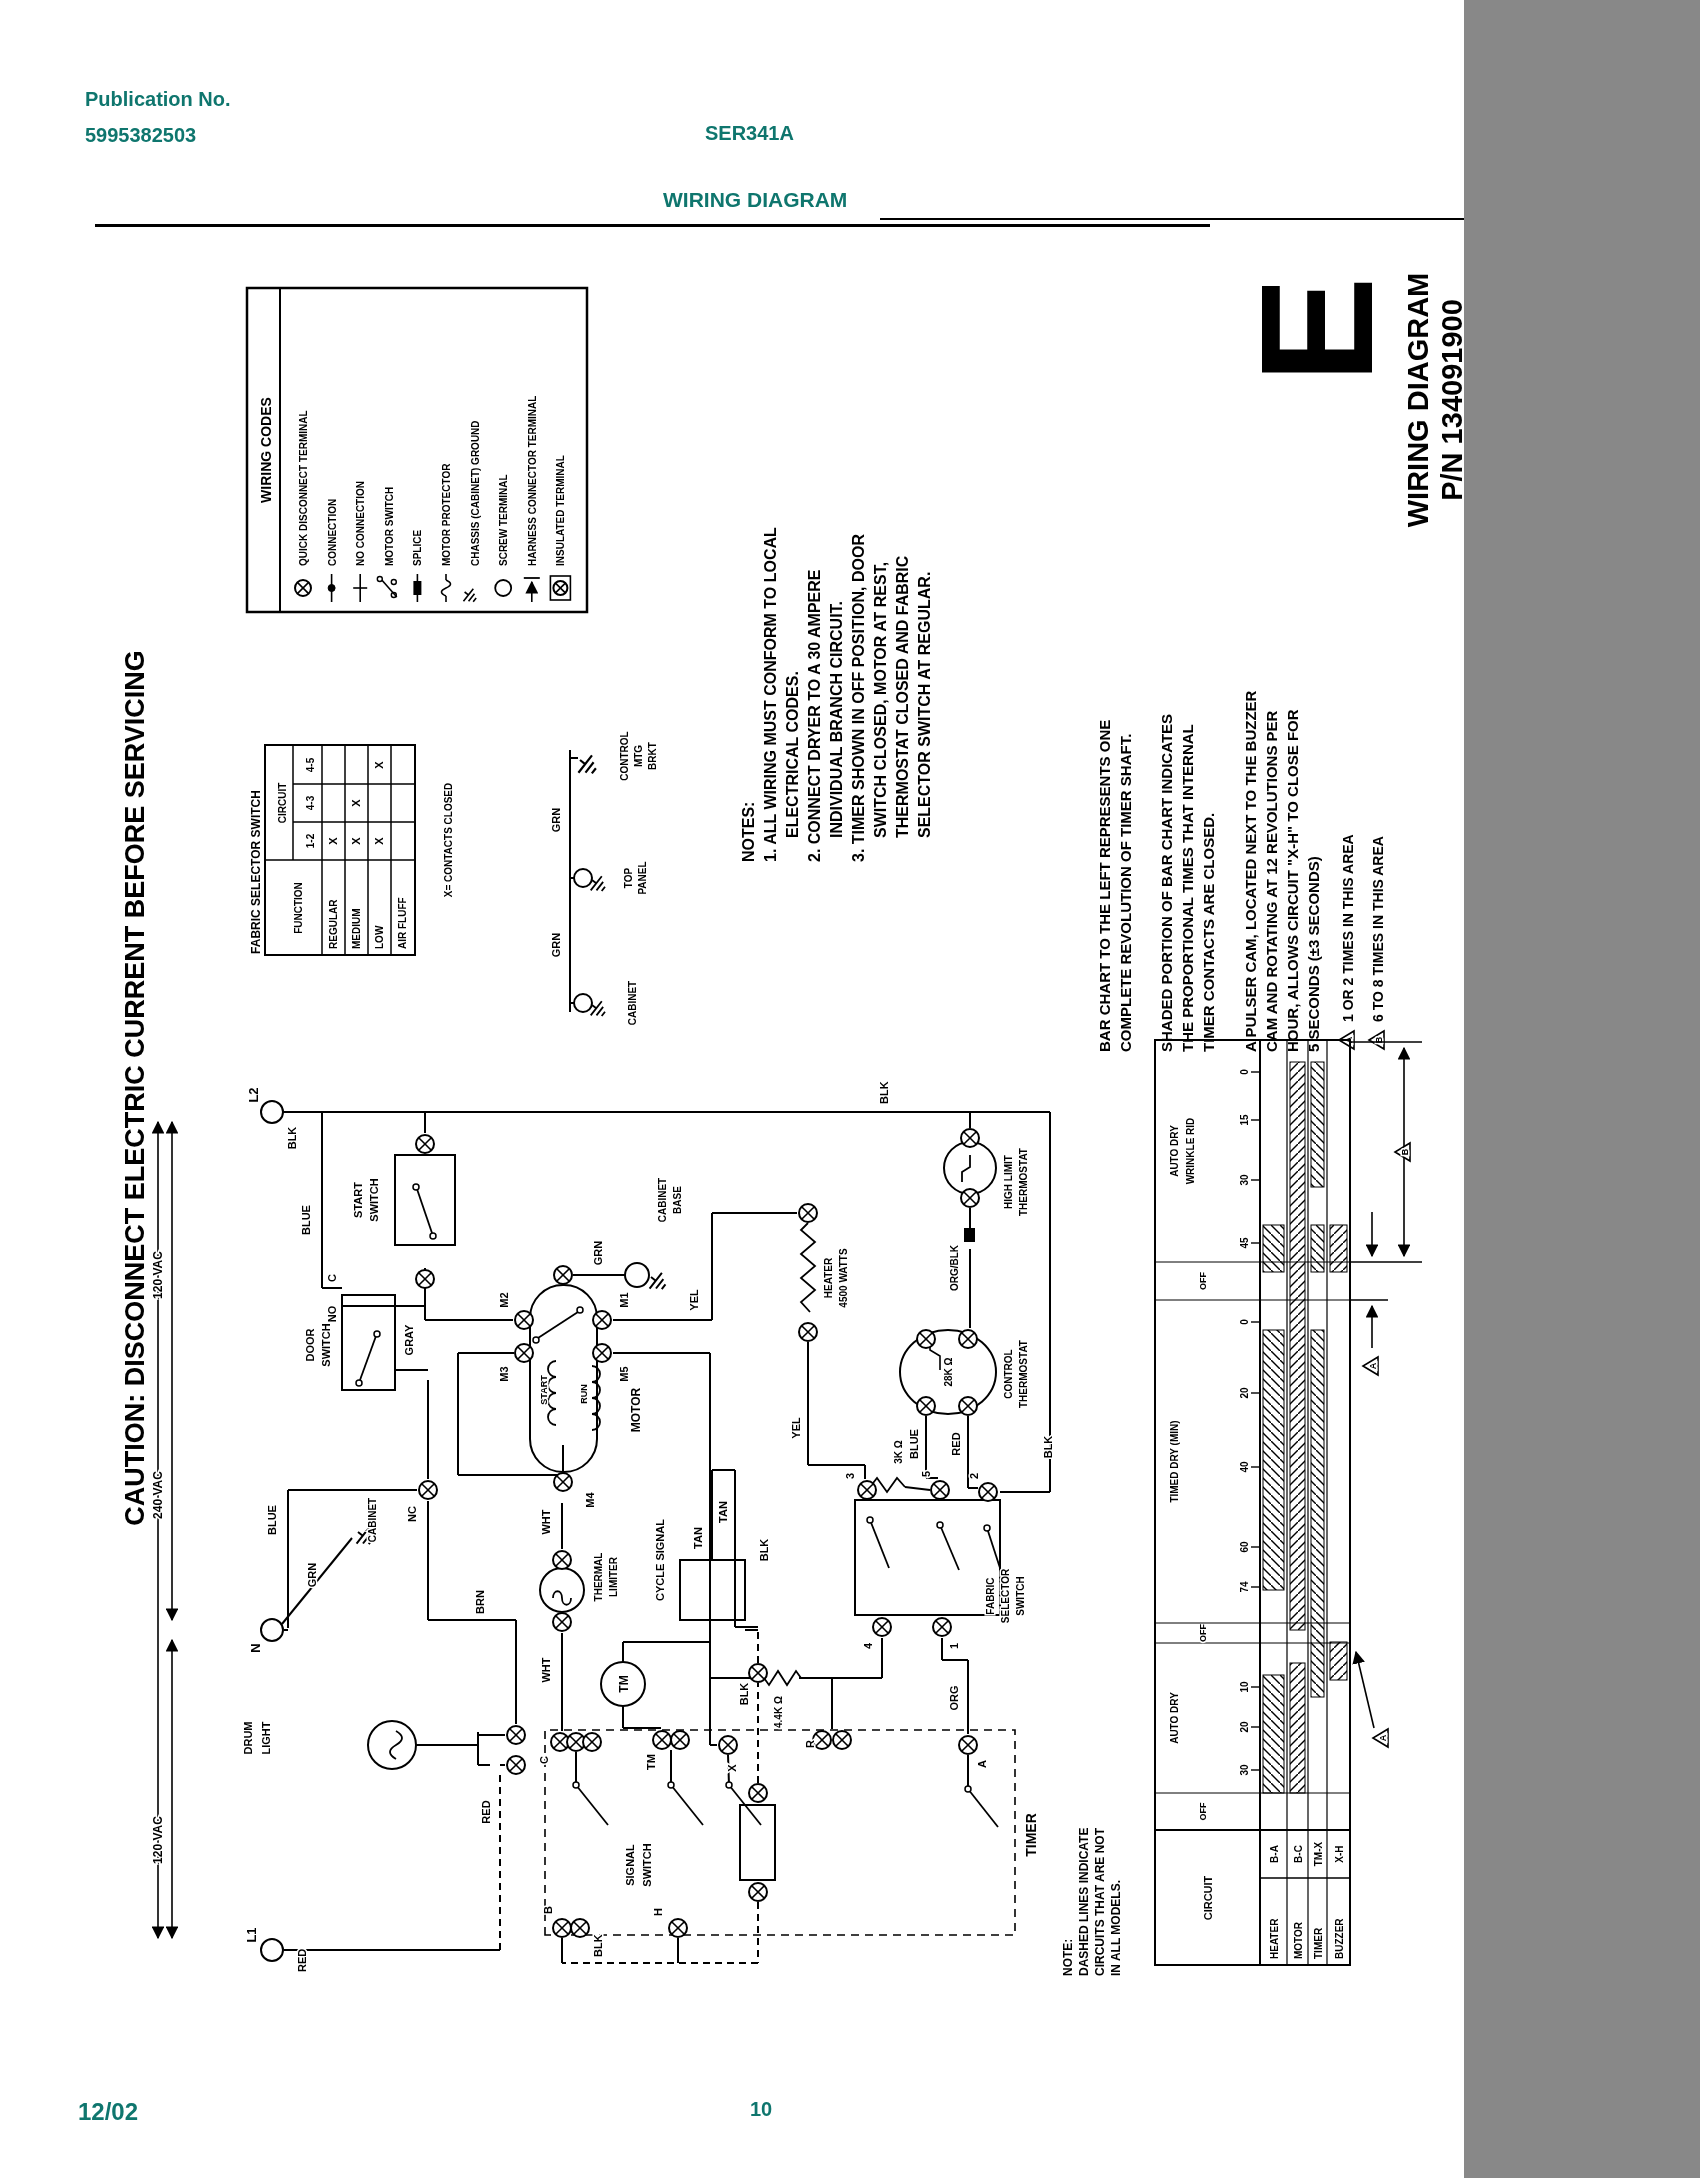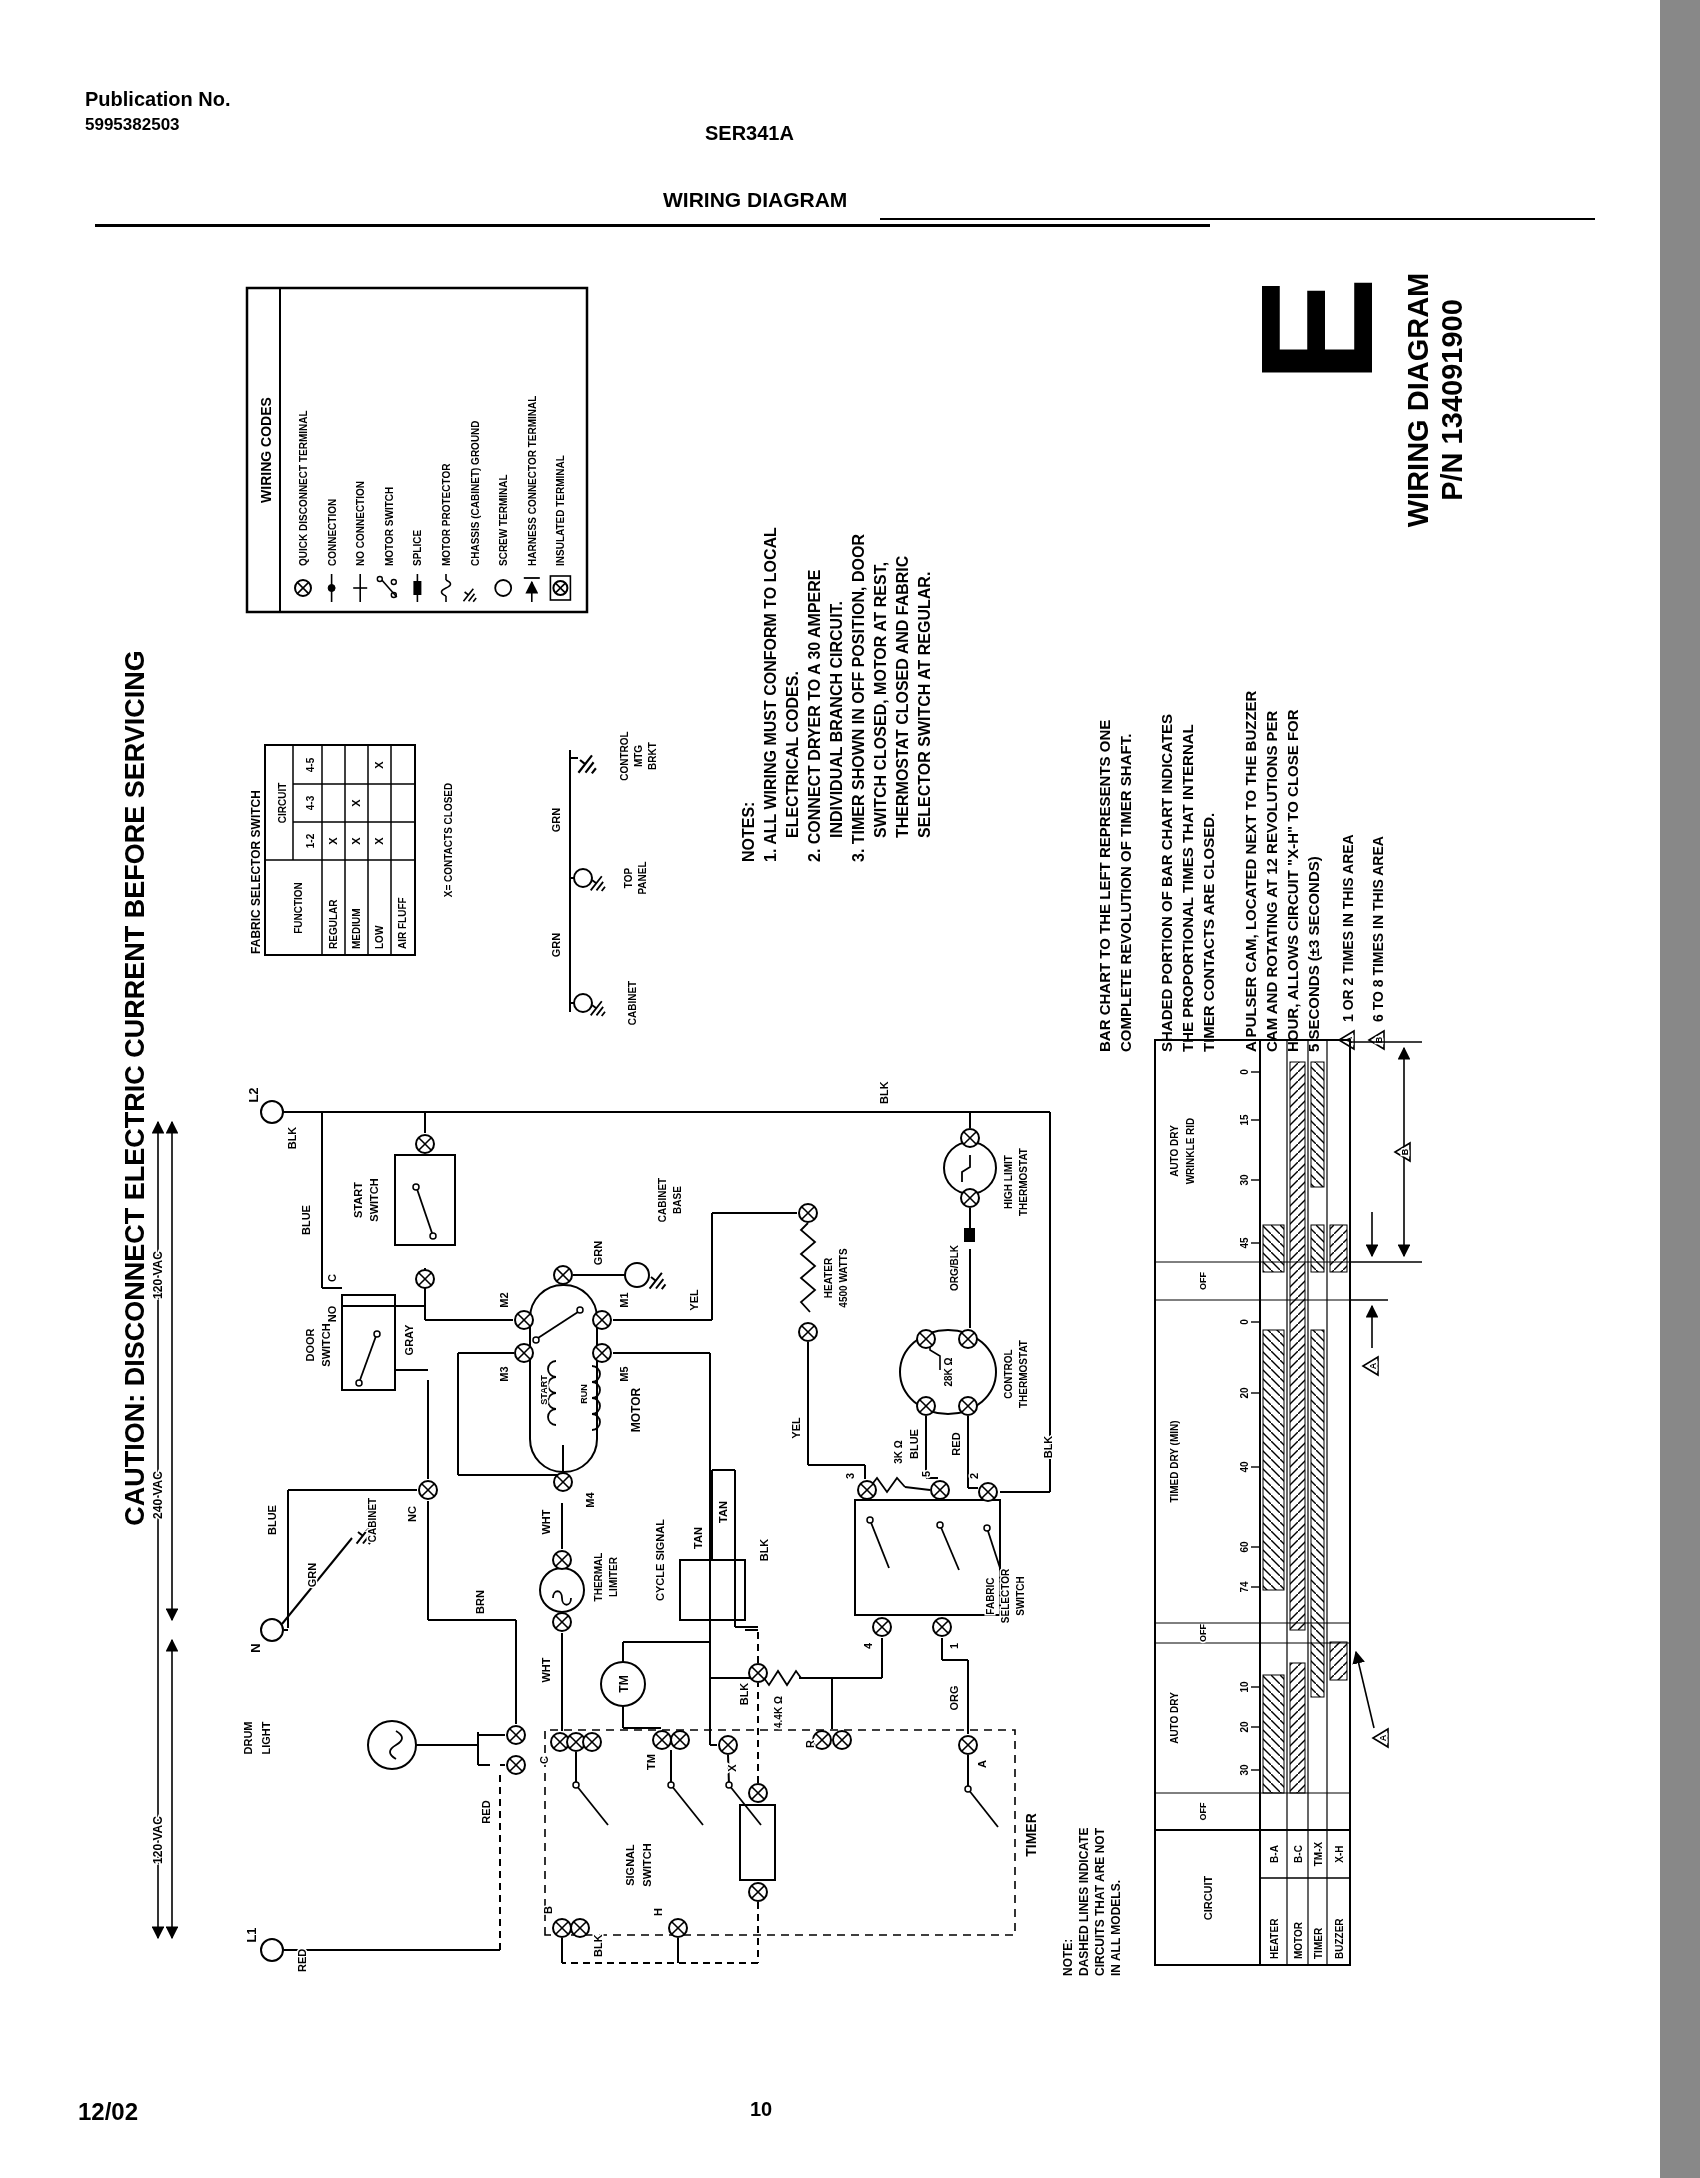--- a/index.html
+++ b/index.html
@@ -1,32 +1,32 @@
 <!DOCTYPE html>
 <html><head>
 <meta charset="utf-8">
 <style>
   html,body{margin:0;padding:0;background:#888;}
-  .page{position:relative;width:1660px;height:2178px;background:#fff;overflow:hidden;
-        font-family:"Liberation Sans",sans-serif;color:#000000;}
+  .page{position:relative;width:1464px;height:2178px;background:#fff;overflow:hidden;
+        font-family:"Liberation Sans",sans-serif;color:#0f766e;}
   .hdr{position:absolute;font-weight:bold;white-space:pre;}
   .rule{position:absolute;background:#000;}
   .rot-wrap{position:absolute;left:-75px;top:415px;width:1760px;height:1390px;
             transform:rotate(-90deg);}
   #art{width:1760px;height:1390px;display:block;}
   #art text{paint-order:stroke;stroke:#fff;stroke-width:3px;fill:#000;
             font-family:"Liberation Sans",sans-serif;font-weight:bold;}
 </style>
 </head>
 <body>
 
 <div class="page">
 
   <div class="hdr" style="left:85px;top:88px;font-size:20px;">Publication No.</div>
-  <div class="hdr" style="left:85px;top:115px;font-size:17px;">5995382503</div>
+  <div class="hdr" style="left:85px;top:124px;font-size:20px;">5995382503</div>
   <div class="hdr" style="left:705px;top:108px;font-size:20px;margin-top:14px;">SER341A</div>
   <div class="hdr" style="left:663px;top:188px;font-size:21px;">WIRING DIAGRAM</div>
   <div class="rule" style="left:95px;top:224px;width:1115px;height:3px;"></div>
   <div class="rule" style="left:880px;top:218px;width:715px;height:2px;"></div>
 
   <div class="rot-wrap">
     <svg id="art" viewBox="0 0 1760 1390" xmlns="http://www.w3.org/2000/svg">
       <defs>
         <pattern id="hF" width="9" height="9" patternUnits="userSpaceOnUse">
           <path d="M0,9 L9,0" stroke="#000" stroke-width="1.4" fill="none"></path>

